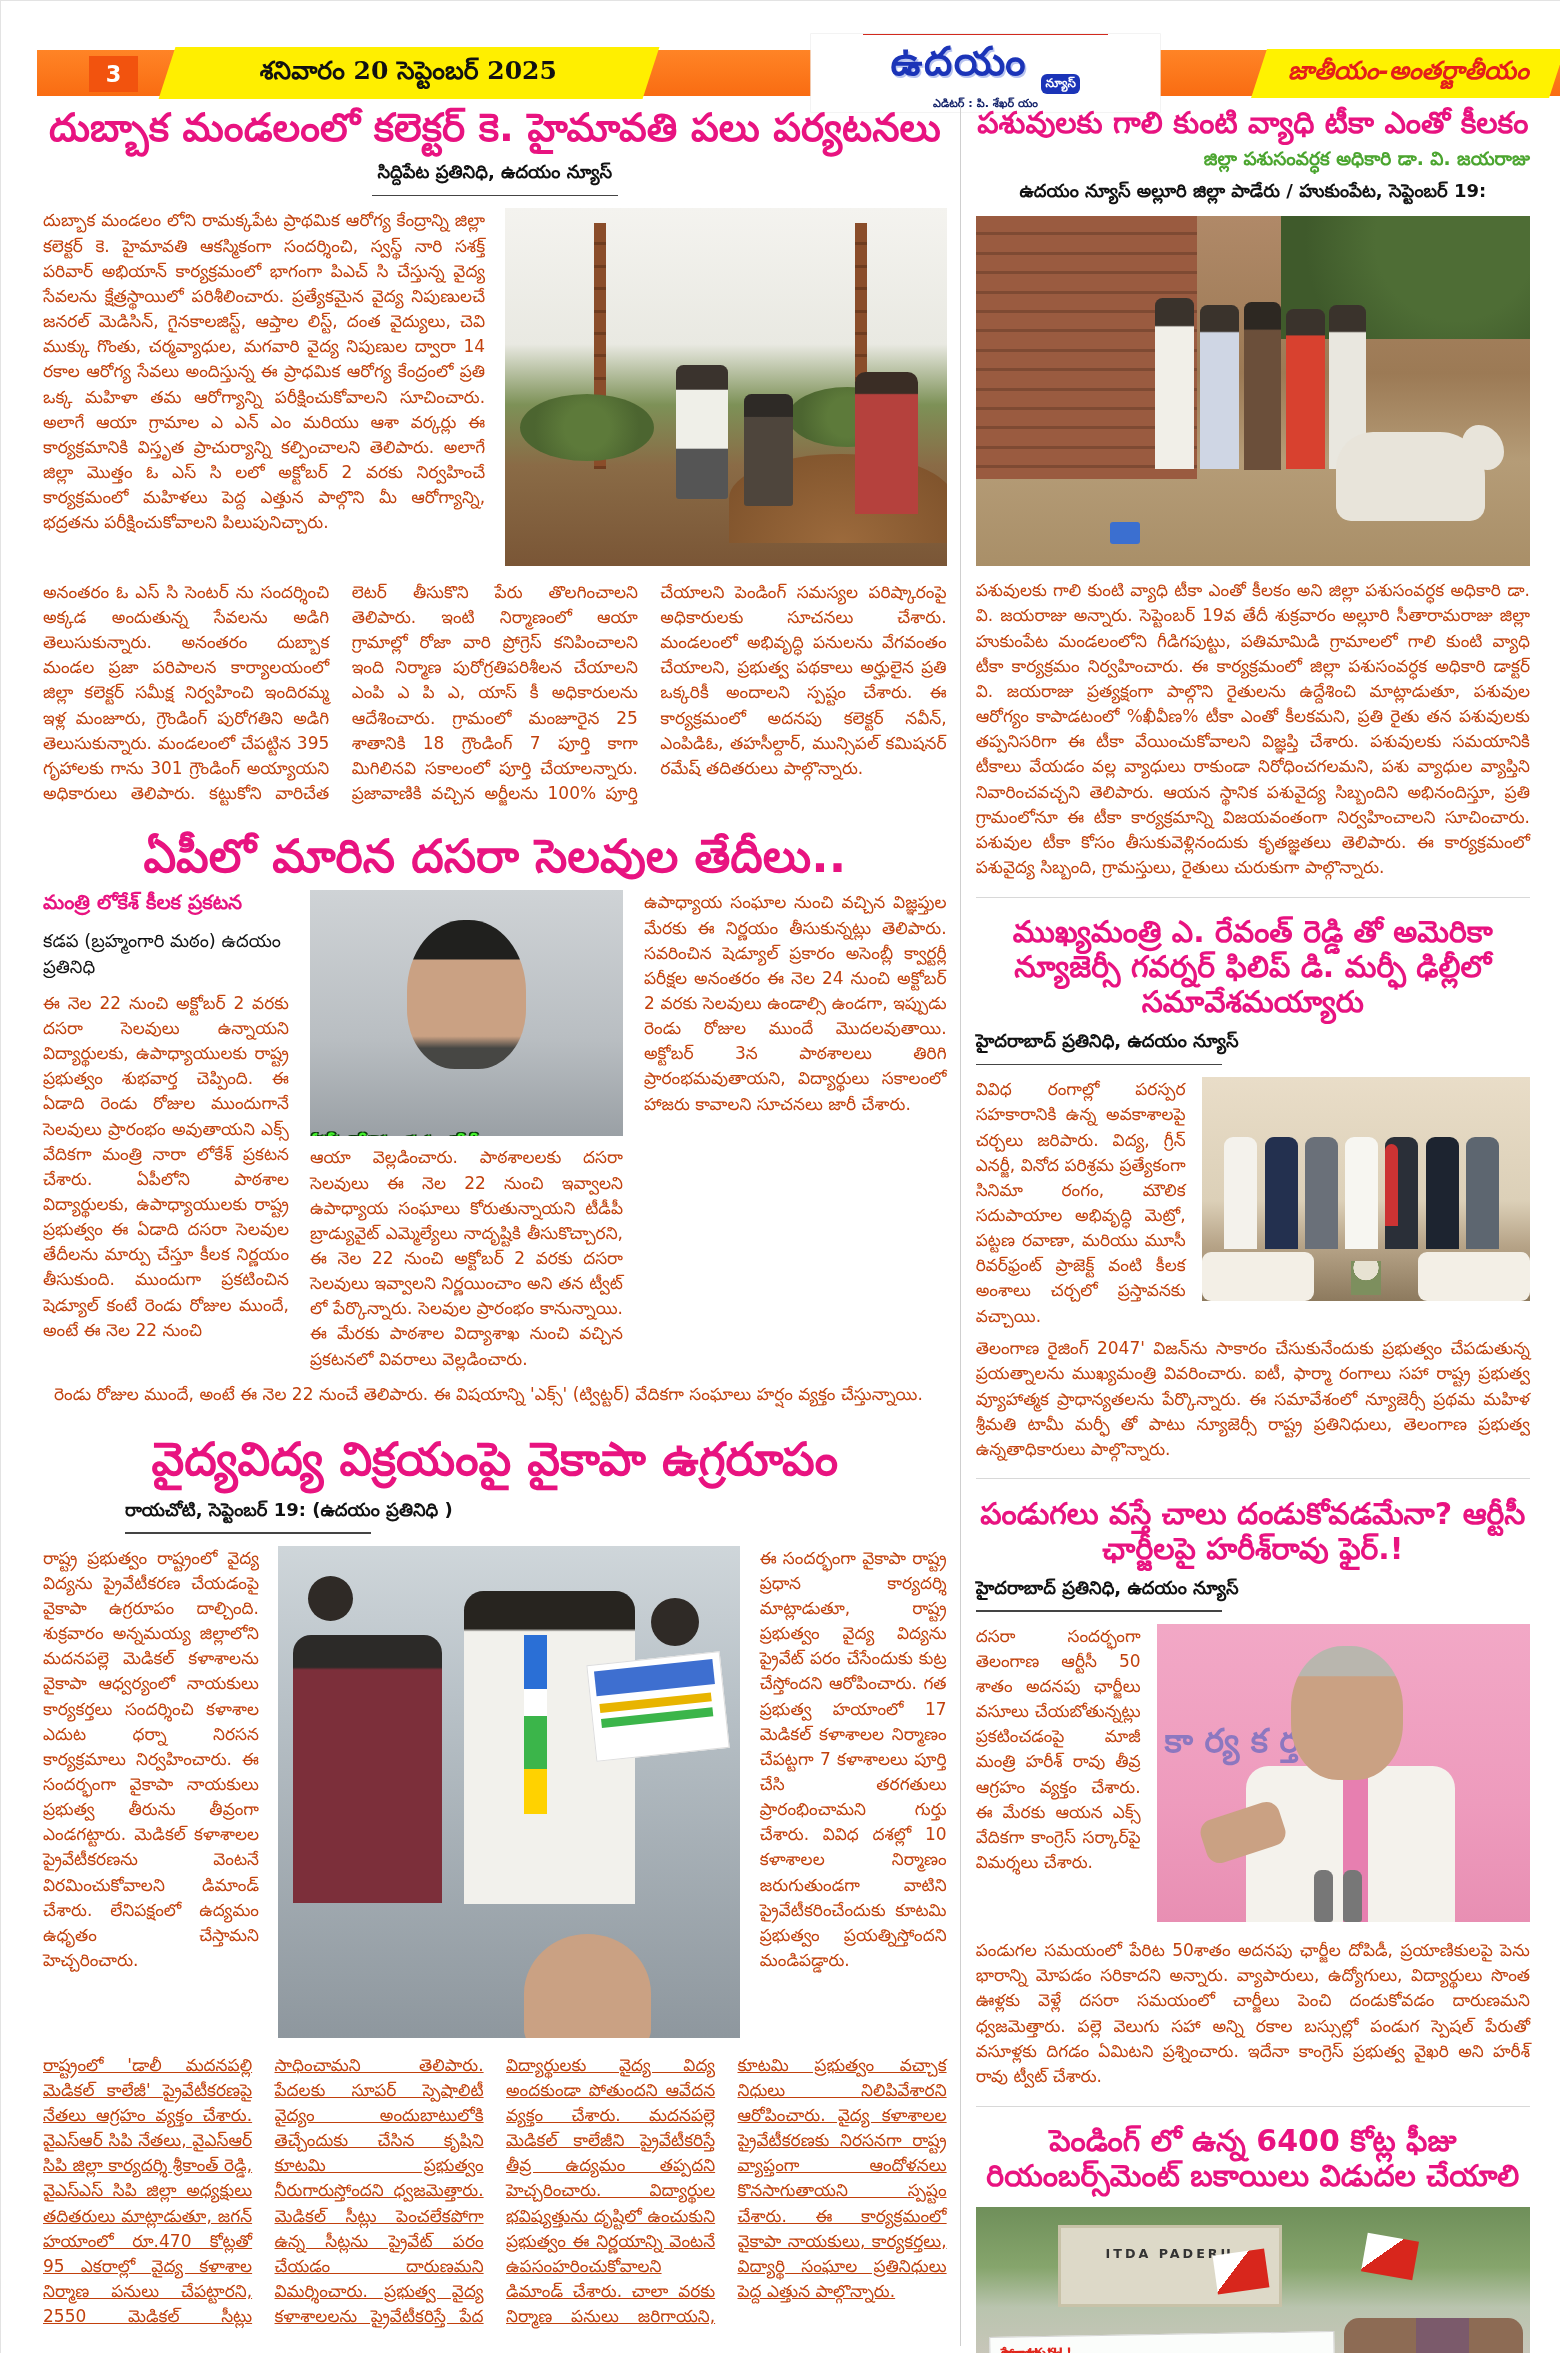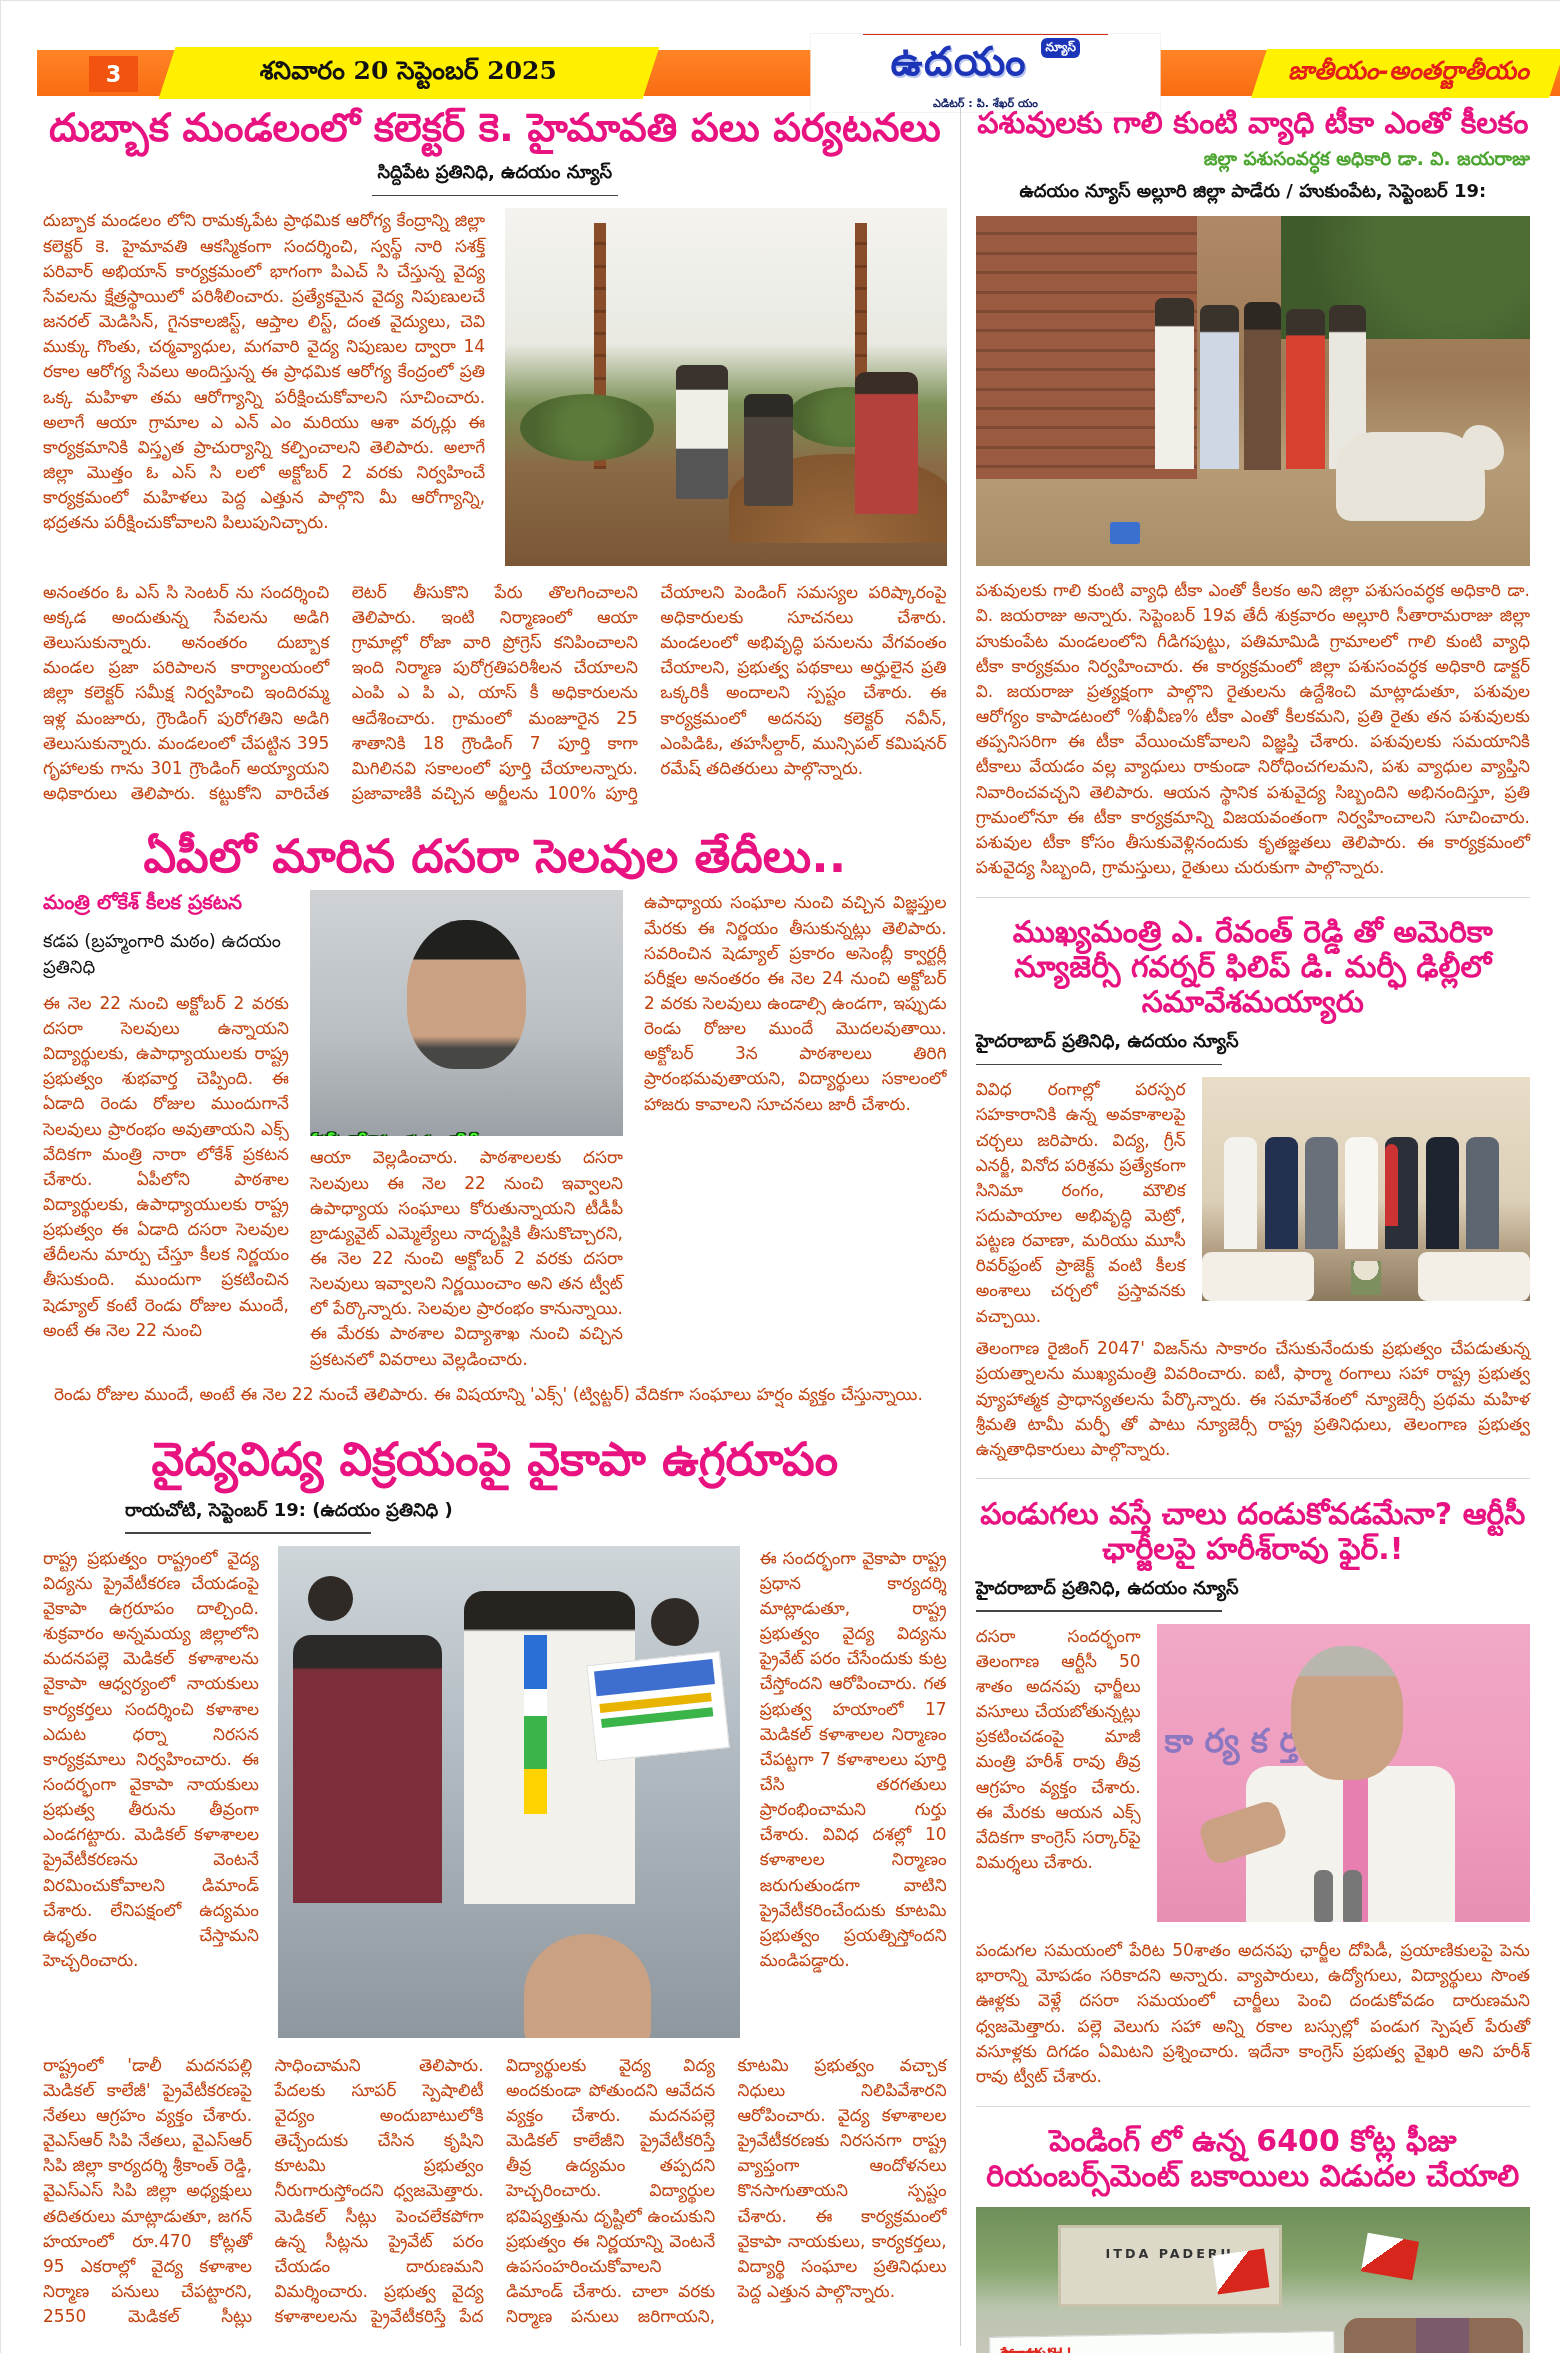--- a/index.html
+++ b/index.html
@@ -24,21 +24,21 @@
     background: #ffef00; transform: skewX(-18deg);
     display: flex; align-items: center; justify-content: center;
   }
   .date-ribbon .inner { transform: skewX(18deg); font-weight: bold; font-size: 25px; color: #111; font-family:"DejaVu Serif", serif;}
   .masthead-box {
     position: absolute; left: 774px; top: -16.4px; width: 349px; height: 78px;
     background: #ffffff; box-shadow: 0 0 0 0.7px #eee;
     display: flex; flex-direction: column; align-items: center; justify-content: center;
   }
   .masthead-topline { width: 70%; height: 3px; background: #d22a1e; margin-bottom: 3px; }
-  .masthead-logo { display: flex; align-items: flex-start; gap: 14px; }
+  .masthead-logo { display: flex; align-items: flex-end; gap: 14px; }
   .masthead-logo .main {
     color: #1b34b8; font-weight: bold; font-size: 40px; letter-spacing: 1.5px;
     text-shadow: 1.5px 1.5px 0 #b9c4ef;
   }
   .masthead-logo .sub {
     color: #ffffff; background:#1b34b8; font-weight: bold; font-size: 12px; padding: 1.5px 4.5px; border-radius: 6px;
   }
   .masthead-tagline { color: #15246b; font-weight: bold; font-size: 11.2px; margin-top: 2.2px; }
   .section-ribbon {
     position: absolute; left: 1222px; top: -1.5px; width: 298px; height: 49px;
@@ -56,21 +56,21 @@
   .hl-xl { font-size: 46px; }
   .hl-lg { font-size: 39px; }
   .hl-md { font-size: 30px; }
   .subhead-green { color: #4ba52f; font-weight: bold; text-align: right; font-size: 18.6px; margin-top: 7.5px; }
   .byline { font-weight: bold; font-size: 18px; color: #111; }
   .byline.center { text-align: center; }
   .rule { height: 1.5px; background: #444; width: 246px; margin: 7.5px 0 12px 0; }
   .rule.center { margin-left: auto; margin-right: auto; }
   .bodytext { font-size: 17px; line-height: 1.48; color: #c2410c; text-align: justify; }
   .cols-3 { column-count: 3; column-gap: 22.4px; }
-  .cols-4 { column-count: 4; column-gap: 22.4px; }
+  .cols-4 { column-count: 4; column-gap: 22.4px; text-decoration: underline; }
   .kicker { color: #e81380; font-weight: bold; font-size: 20px; margin-bottom: 10.4px; }
   .hdiv { height: 0.7px; background: #d8d8d8; margin: 16.4px 0; }
   
   .photo { position: relative; overflow: hidden; background: #dcd8d0; }
   .photo * { position: absolute; }
   
   .ph-construction { width: 447px; height: 358px; background: linear-gradient(180deg,#f4f3ef 0%,#e9e9e2 38%,#7d9157 55%,#8a6b46 72%,#7a5636 100%); }
   .rebar { width: 12px; background: repeating-linear-gradient(180deg,#8a4d2a 0 19.4px,#6f3c1f 19.4px 22.4px); top:15px; }
   .rebar.r1 { left: 89px; height: 246px; }
   .rebar.r2 { left: 350px; height: 231px; }

